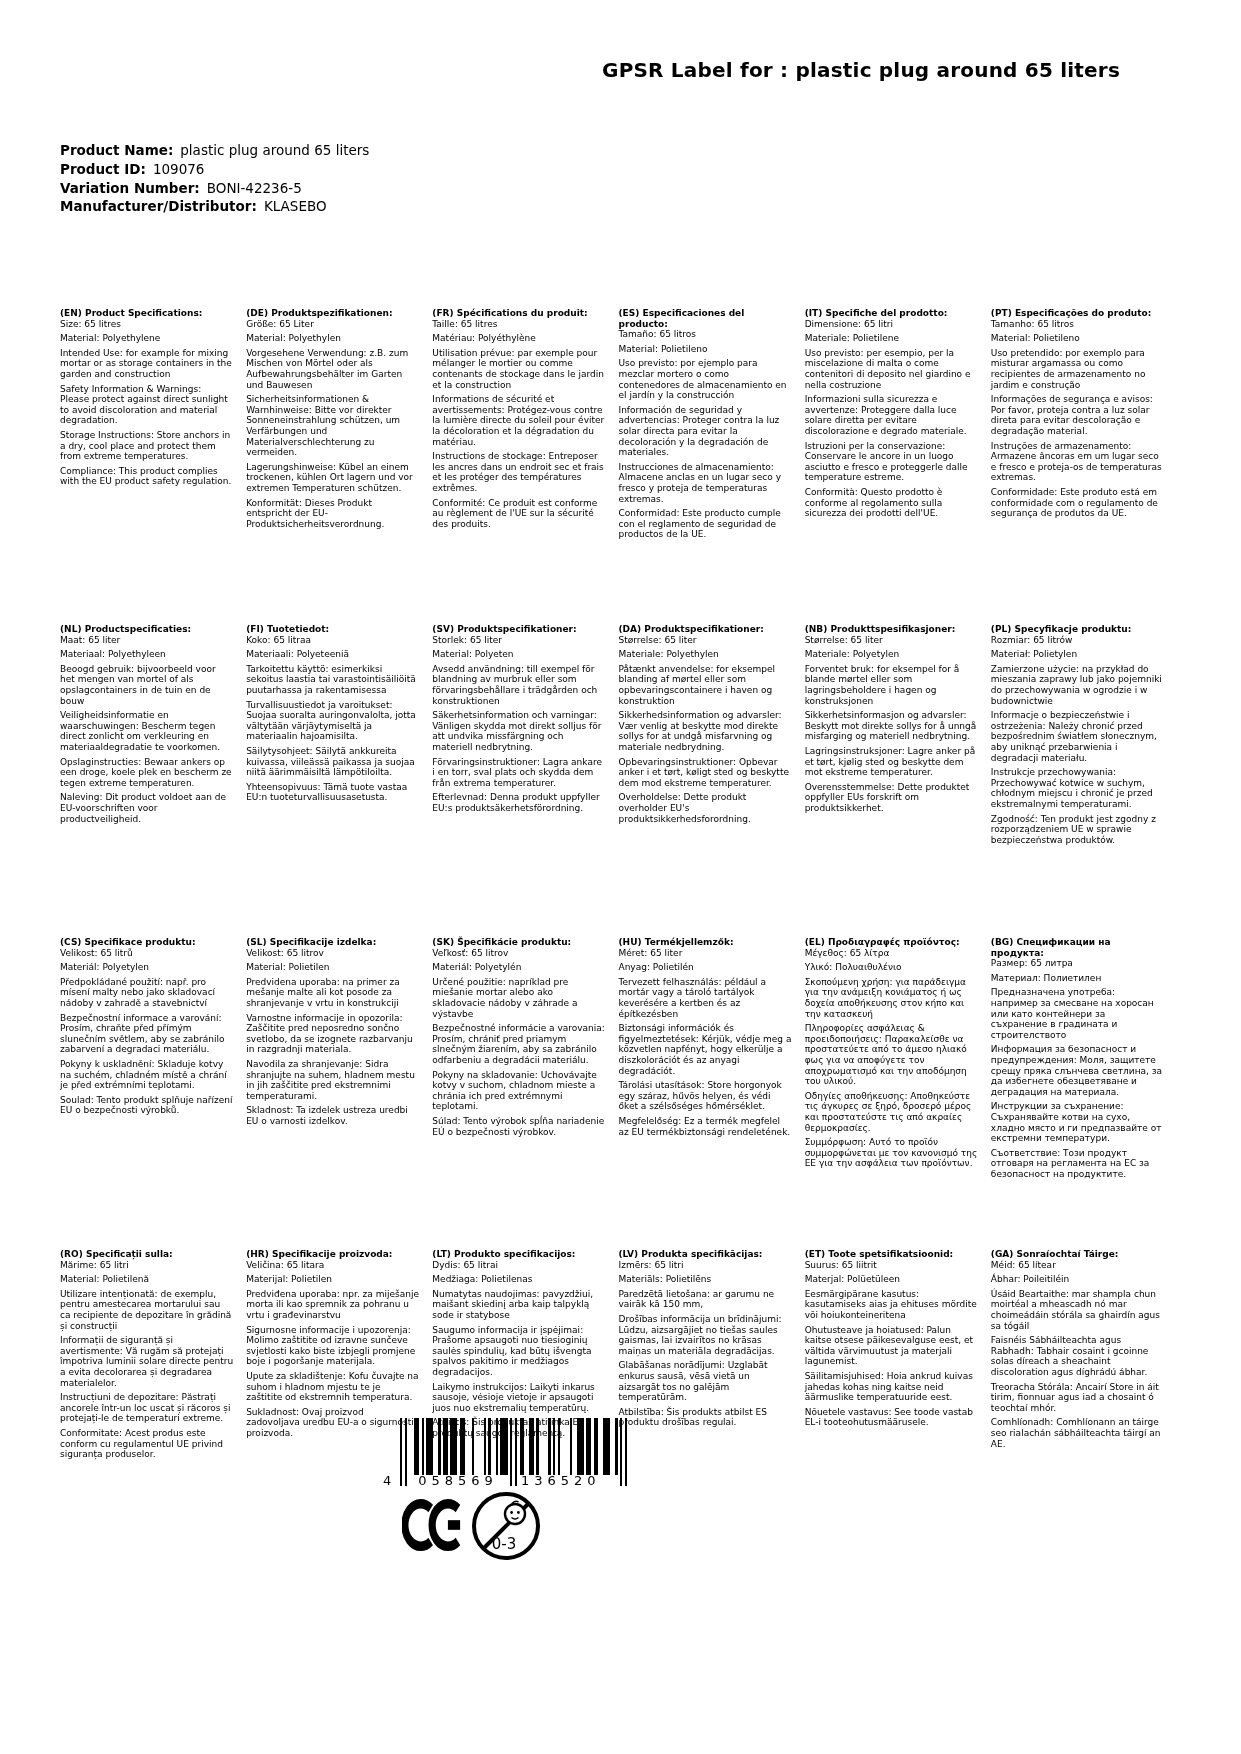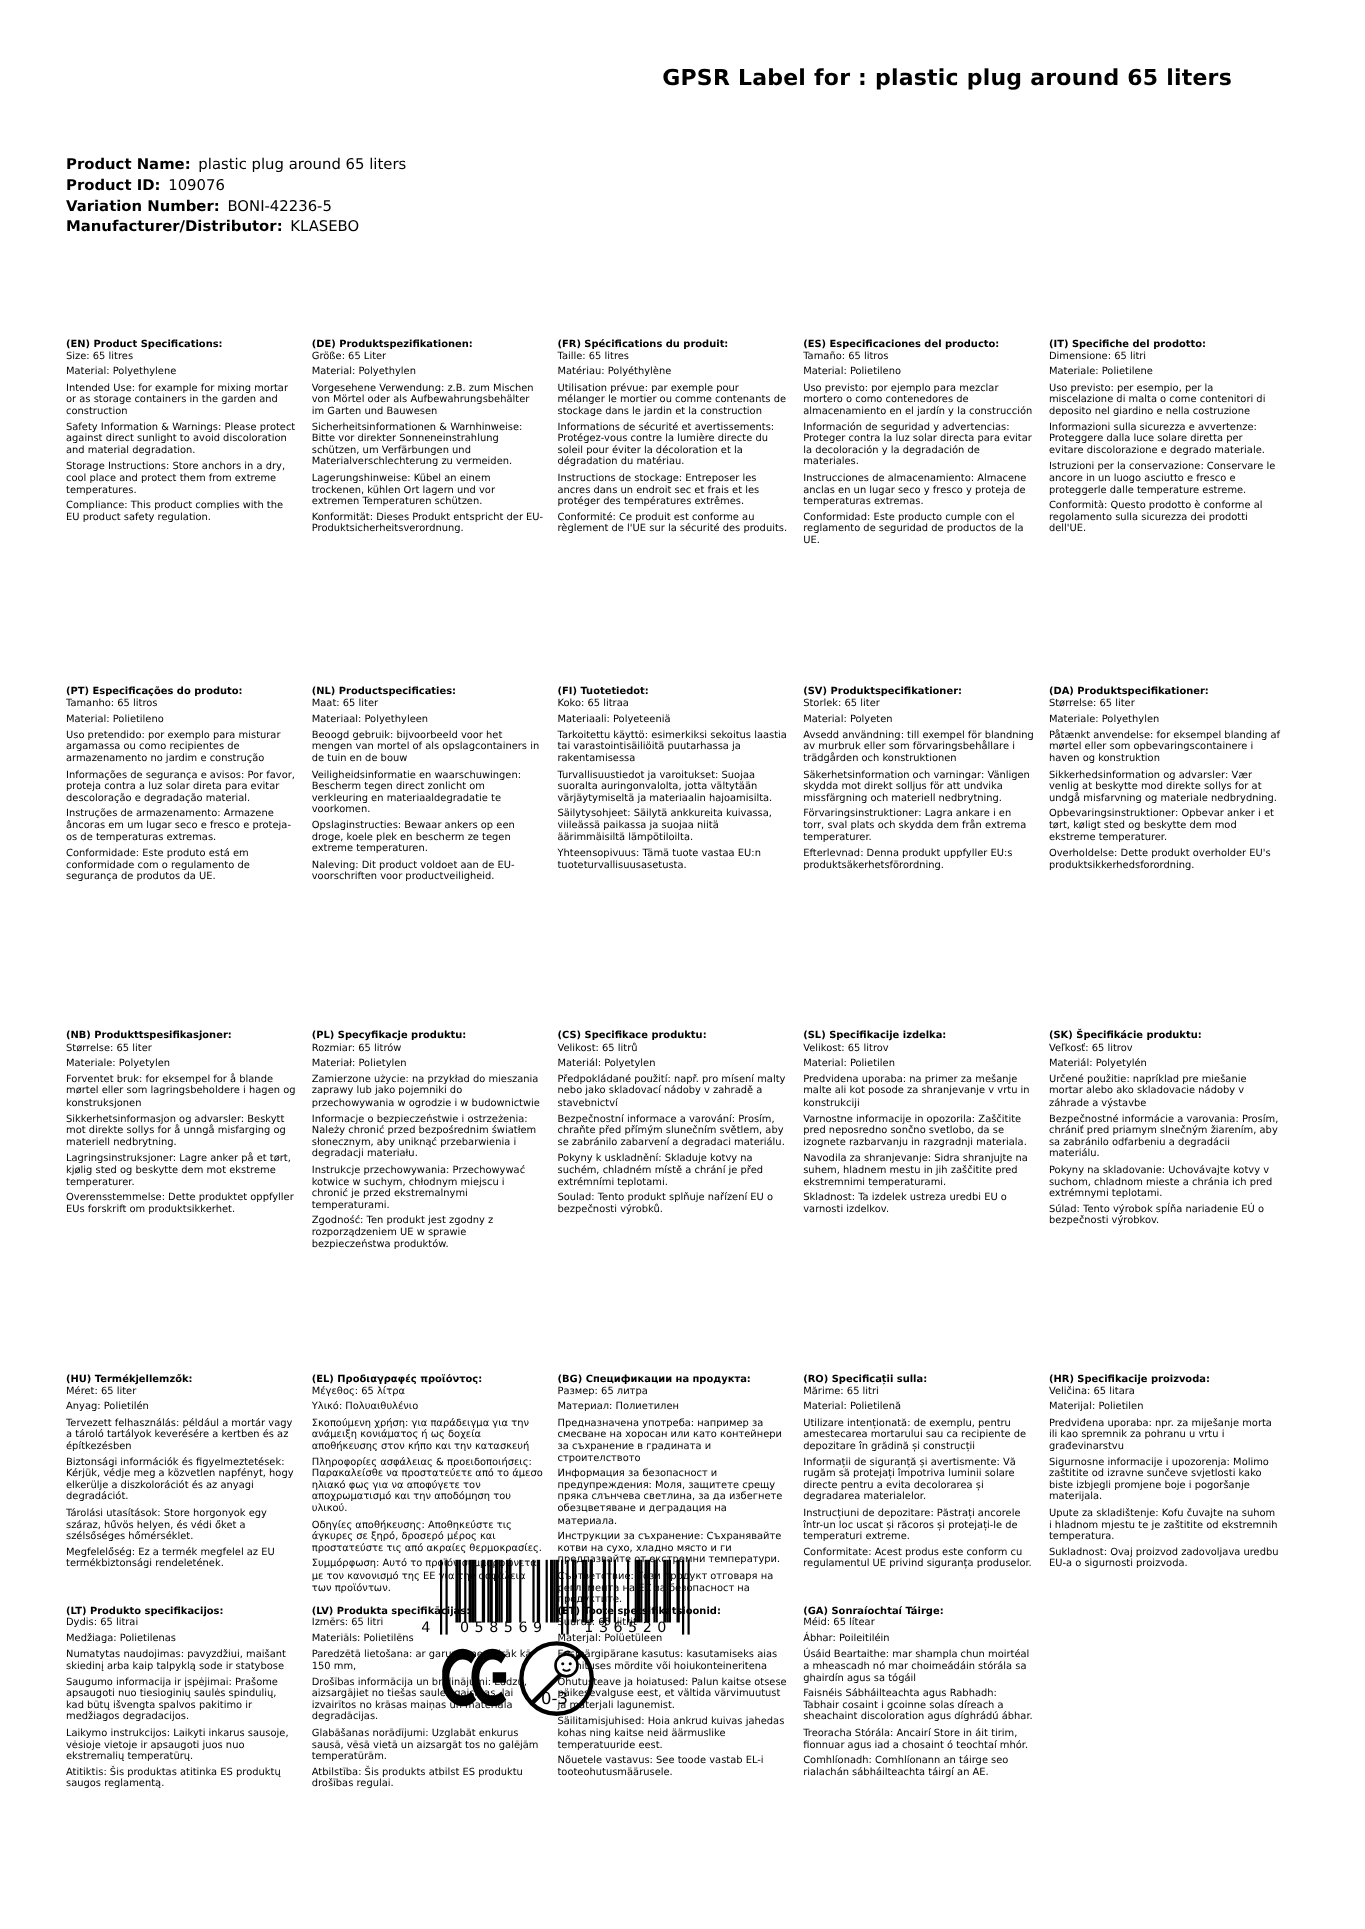--- a/index.html
+++ b/index.html
@@ -17,42 +17,42 @@
   }
   .info {
     position:absolute; top:141px; left:60px;
     font-size:13.5px; line-height:18.8px;
   }
   .info-line .lbl { font-weight:bold; }
   .info-line .val { margin-left:7px; }
   .grid {
     position:absolute; top:308px; left:60px; width:1104px;
     display:grid;
-    grid-template-columns:repeat(5,1fr);
+    grid-template-columns:repeat(6,1fr);
     column-gap:13px;
     grid-template-rows:316px 313px 312px auto;
   }
   .lang h3 {
     font-size:9px; line-height:10.6px; font-weight:bold; margin:0;
   }
   .lang p {
     font-size:9px; line-height:10.6px; margin:4px 0 0 0;
     overflow-wrap:break-word;
   }
   .lang p:first-of-type { margin-top:0; }
   
   .barcode { position:absolute; top:1418px; left:400px; width:228px; }
   .bars { display:flex; align-items:flex-start; height:69px; }
   .module { width:2.4px; height:57px; flex:0 0 auto; }
   .module.bar { background:#000; }
   .module.bar.guard { height:68px; }
   .digits { position:absolute; top:55px; left:0; width:228px; height:16px; font-size:13px; }
   .d-first { position:absolute; left:-17px; top:0; }
   .d-left  { position:absolute; left:8px;  width:100px; text-align:center; letter-spacing:5px; top:0; }
-  .d-right { position:absolute; left:121px; width:100px; text-align:center; letter-spacing:5px; top:0; }
+  .d-right { position:absolute; left:121px; width:100px; text-align:left; letter-spacing:5px; top:0; }
   
   .marks { position:absolute; top:1496px; left:402px; display:flex; align-items:flex-start; }
   .age-wrap { margin-top:-9px; }
   svg { display:block; }
 </style>
 </head>
 <body>
 
 <div>
 

